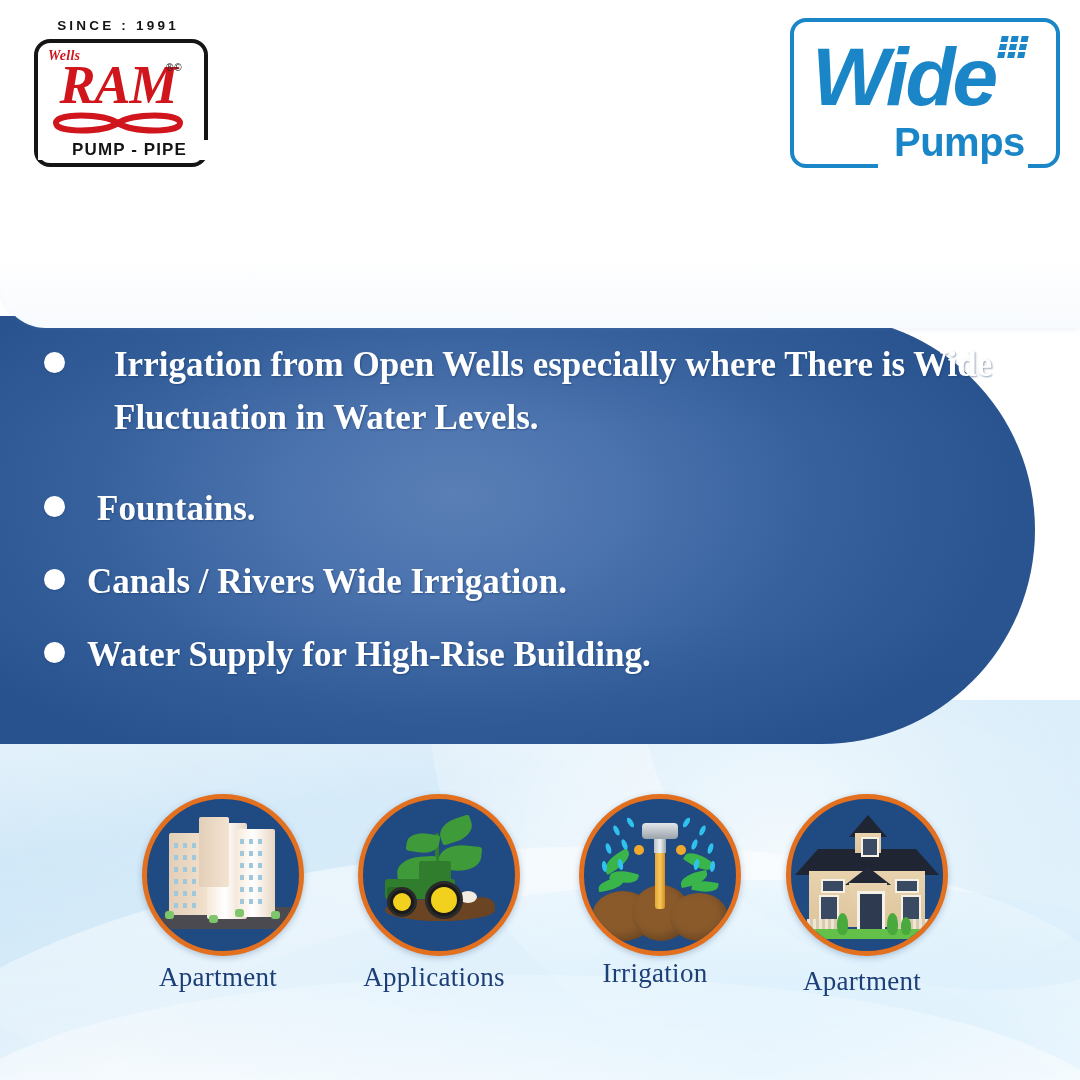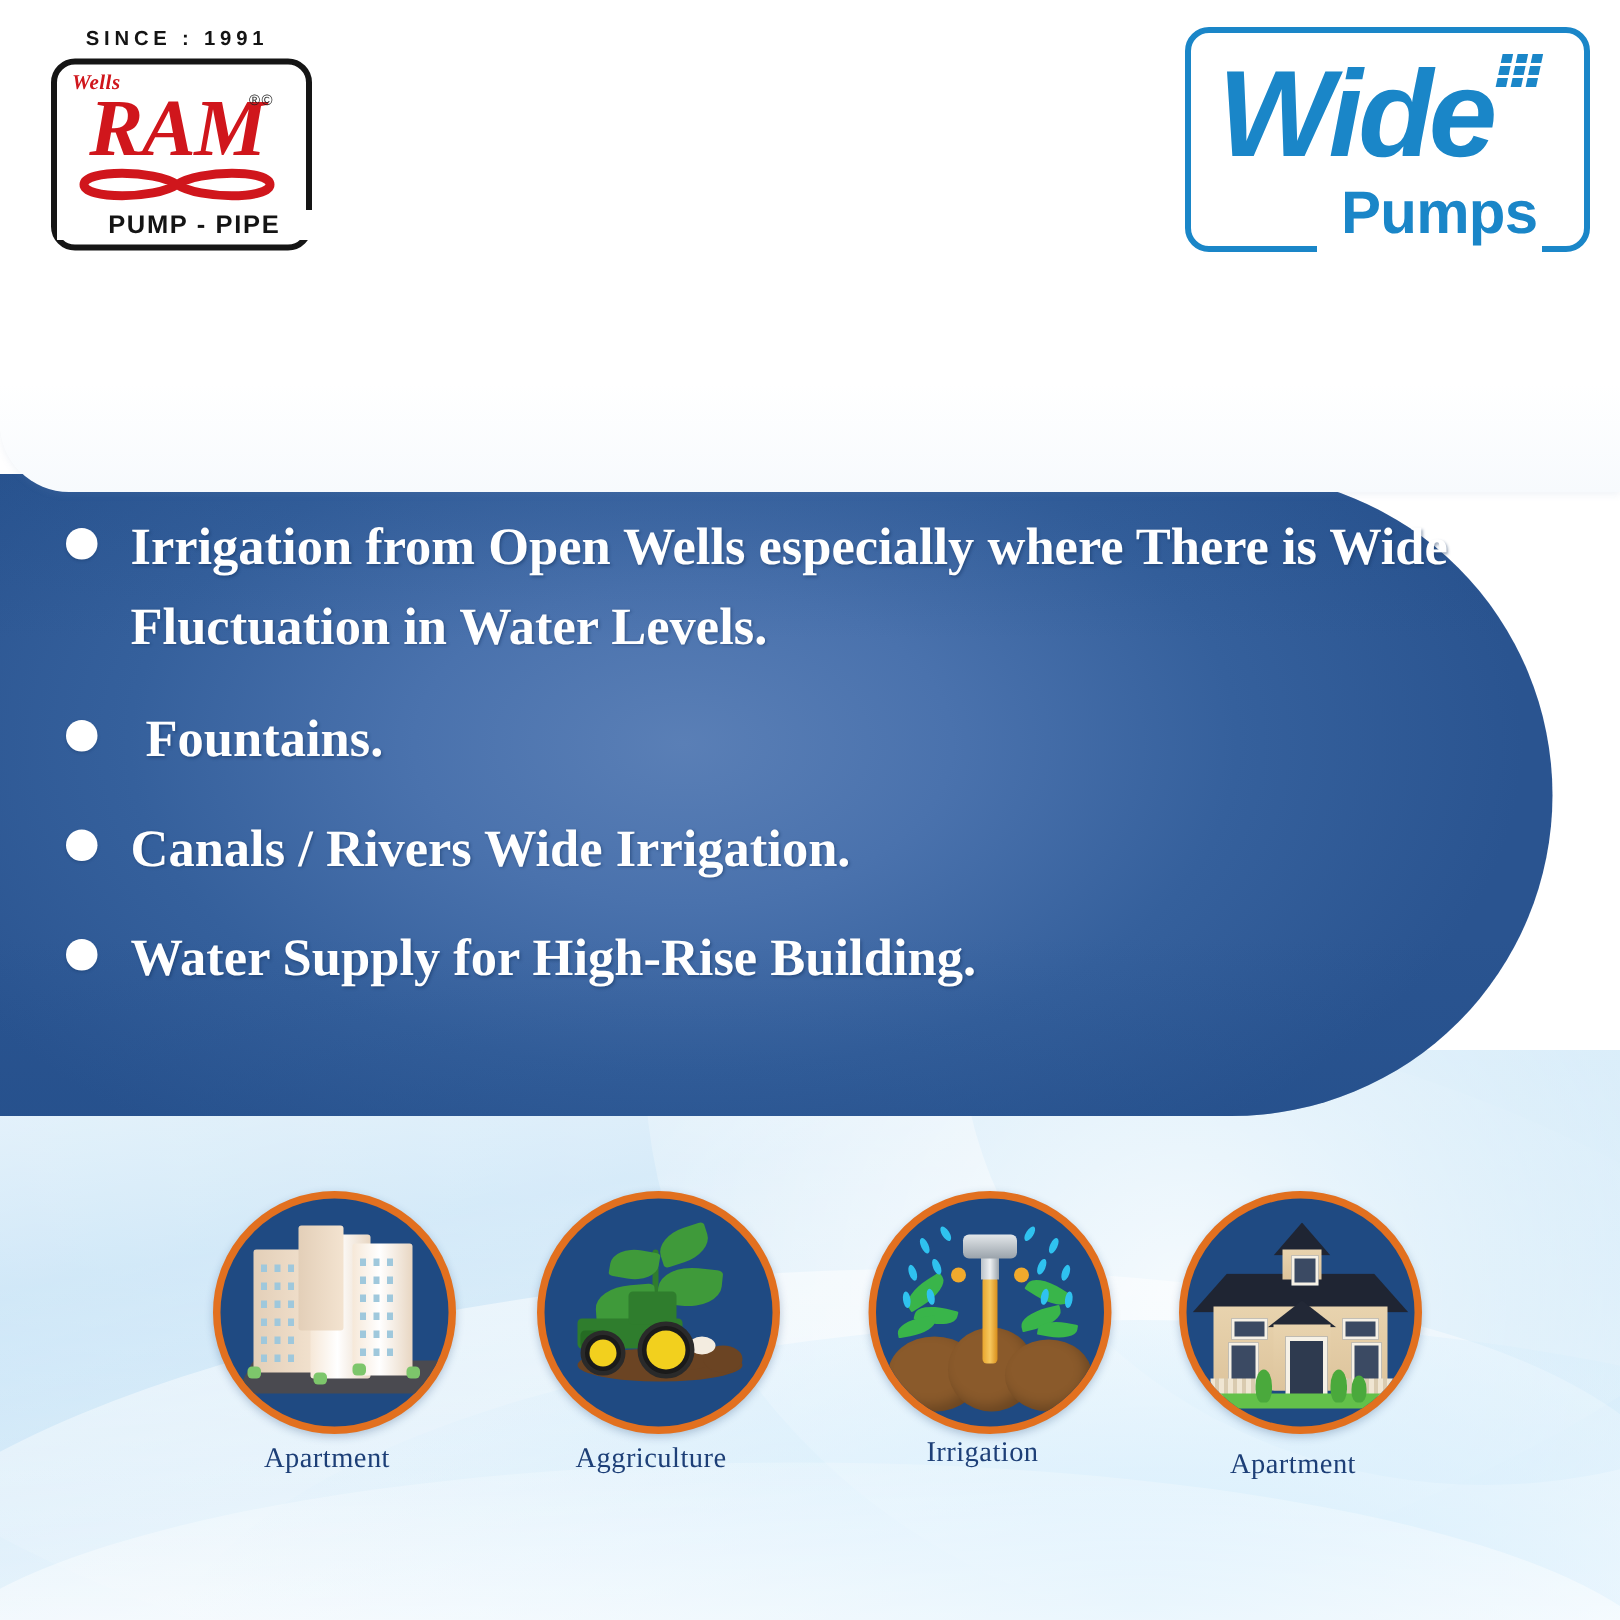--- a/index.html
+++ b/index.html
@@ -130,35 +130,35 @@
   .bullet-dot{
     flex:0 0 auto;width:21px;height:21px;border-radius:50%;
     background:#ffffff;margin-top:14px;margin-right:22px;
     box-shadow:0 1px 2px rgba(10,40,80,.25);
   }
   .bullet-text{
     font-family:"Liberation Serif",serif;font-weight:bold;
     font-size:35px;line-height:53px;color:#ffffff;
     text-shadow:1px 1px 2px rgba(20,50,95,.45);
   }
-  .bullet-row.b1{margin-bottom:22px;}
+  .bullet-row.b1{margin-bottom:38px;gap:27px;}
   .bullet-row.b3 .bullet-text{padding-left:10px;}
 
   
   .icons{position:absolute;left:0;top:0;width:1080px;height:1080px;}
   .icon-wrap{position:absolute;}
   .icon-circle{
     position:relative;width:152px;height:152px;border-radius:50%;
     background:#1f4a82;border:5px solid #e2701f;overflow:hidden;
     box-shadow:0 2px 6px rgba(30,70,120,.28);
   }
   .icon-label{
     position:absolute;width:260px;text-align:center;
     font-family:"Liberation Serif",serif;
-    font-size:19px;color:#1d3f77;letter-spacing:.3px;
+    font-size:27px;color:#1d3f77;letter-spacing:.3px;
   }
 
   
   .ap-base{position:absolute;left:16px;top:108px;width:124px;height:22px;background:#4a4a50;
            transform:skewX(-28deg);border-radius:2px;}
   .ap-b{position:absolute;background:linear-gradient(90deg,#f6e8d8,#ffffff 45%,#e8d6c2);
         border-radius:2px;}
   .ap-b.l{background:linear-gradient(90deg,#e3cfb8,#f3e3d0);}
   .ap-win{position:absolute;width:4px;height:5px;background:#9fc8dc;}
   .ap-bush{position:absolute;width:9px;height:8px;background:#7dc66b;border-radius:3px;}
@@ -332,21 +332,21 @@
         <div class="ag-trac-body" style="left:22px;top:80px;width:70px;height:20px"></div>
         <div class="ag-trac-body" style="left:56px;top:62px;width:32px;height:22px"></div>
         <div class="ag-trac-body" style="left:24px;top:88px;width:18px;height:12px;background:#256b23"></div>
         <div class="ag-wheel" style="left:24px;top:88px;width:24px;height:24px">
             <i></i>
           </div>
         <div class="ag-wheel" style="left:62px;top:82px;width:32px;height:32px">
             <i></i>
           </div>
       </div>
-      <div class="icon-label" style="left:-54px;top:168px">Aggriculture</div>
+      <div class="icon-label" style="left:-54px;top:168px">Applications</div>
     </div>
 
     <div class="icon-wrap" style="left:579px;top:794px">
       <div class="icon-circle">
         <div class="ir-soil" style="left:8px;top:92px;width:62px;height:50px"></div>
         <div class="ir-soil" style="left:48px;top:86px;width:58px;height:56px"></div>
         <div class="ir-soil" style="left:86px;top:94px;width:58px;height:48px"></div>
         <div class="ir-plant" style="left:18px;top:56px;width:30px;height:13px;transform:rotate(-32deg)"></div>
         <div class="ir-plant" style="left:26px;top:72px;width:28px;height:12px;transform:rotate(14deg)"></div>
         <div class="ir-plant" style="left:14px;top:80px;width:26px;height:11px;transform:rotate(-10deg)"></div>

